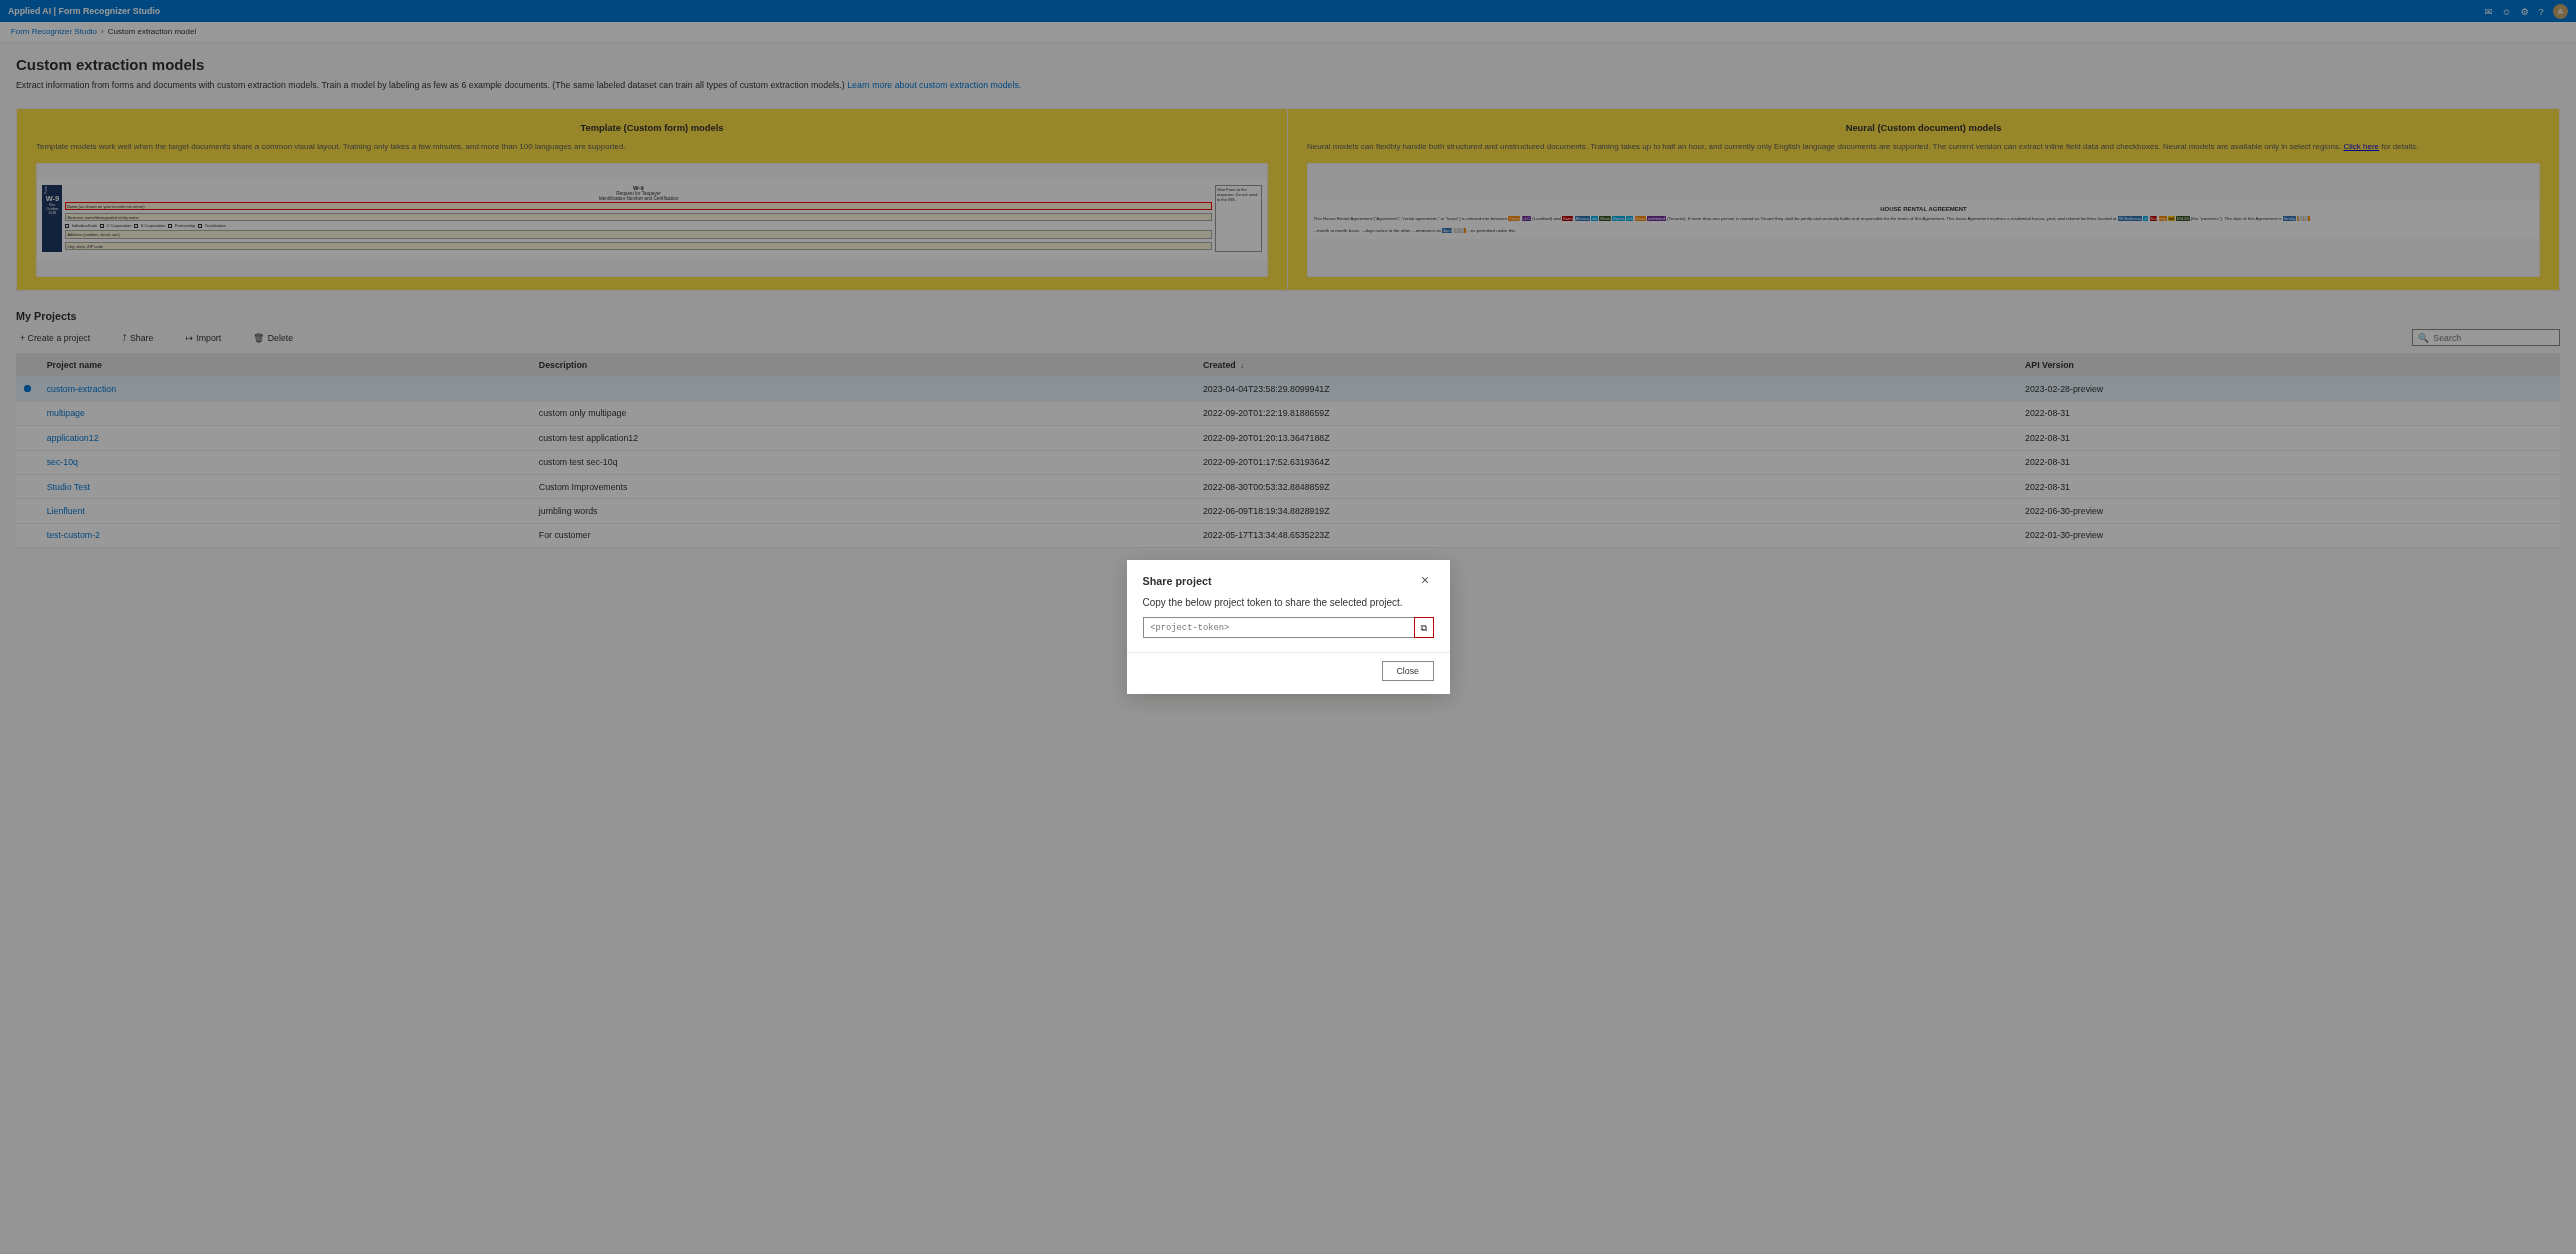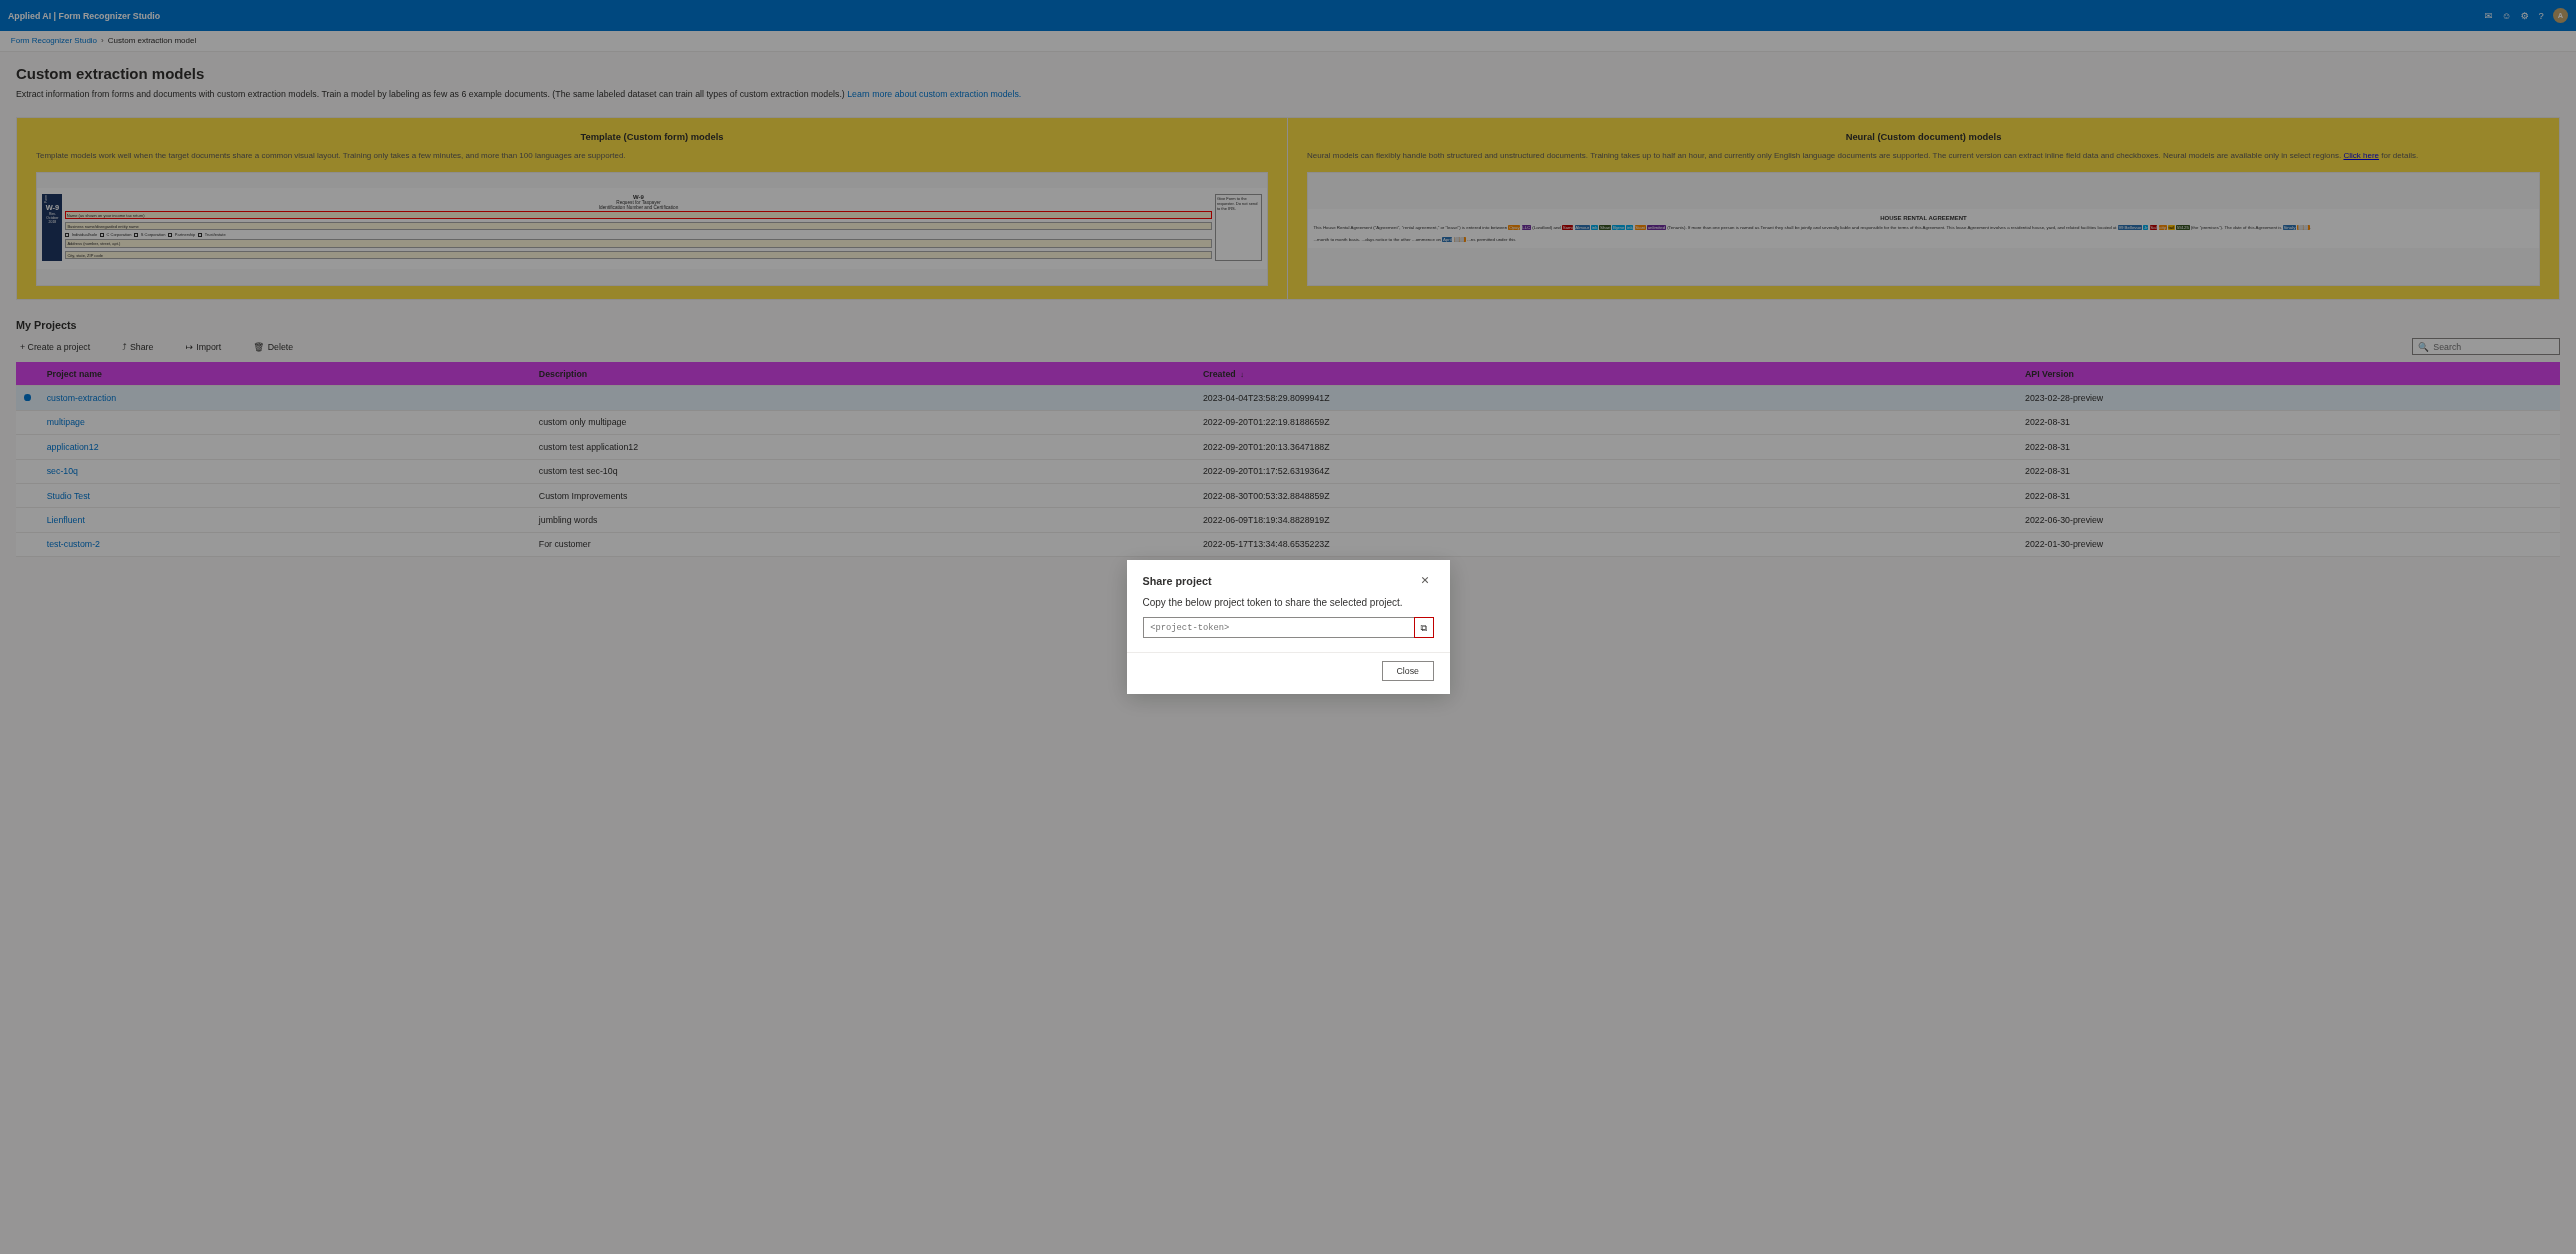--- a/index.html
+++ b/index.html
@@ -2,21 +2,21 @@
 <html style="font-size:10.8px"><head>
   <meta charset="utf-8">
   <style>
     * { box-sizing: border-box; margin: 0; padding: 0; }
     body { font-family: 'Segoe UI', Arial, sans-serif; font-size: 8.8px; background: #f5f5f5; color: #323130; overflow-x: hidden; }
 
     
     .top-bar {
       background: #0078d4;
       color: white;
-      height: 31px;
+      height: 22px;
       display: flex;
       align-items: center;
       padding: 4px 8px;
       justify-content: space-between;
     }
     .top-bar-title { font-size: 8.8px; font-weight: 600; }
     .top-bar-icons { display: flex; gap: 9.4px; align-items: center; }
     .top-bar-icon { color: white; font-size: 9.4px; cursor: pointer; }
 
     
@@ -175,21 +175,21 @@
 
     
     .projects-table { width: 100%; border-collapse: collapse; background: white; }
     .projects-table th {
       text-align: left;
       padding: 6.7px 8px;
       font-size: 8.8px;
       font-weight: 600;
       color: #323130;
       border-bottom: 1.3px solid #edebe9;
-      background: #d946ef;
+      background: #e5e5e5;
     }
     .projects-table td {
       padding: 6.7px 8px;
       font-size: 8.8px;
       color: #323130;
       border-bottom: 0.7px solid #edebe9;
     }
     .projects-table tr:first-child td { background: #e8f4fc; }
     .project-link { color: #0078d4; text-decoration: none; cursor: pointer; }
 

